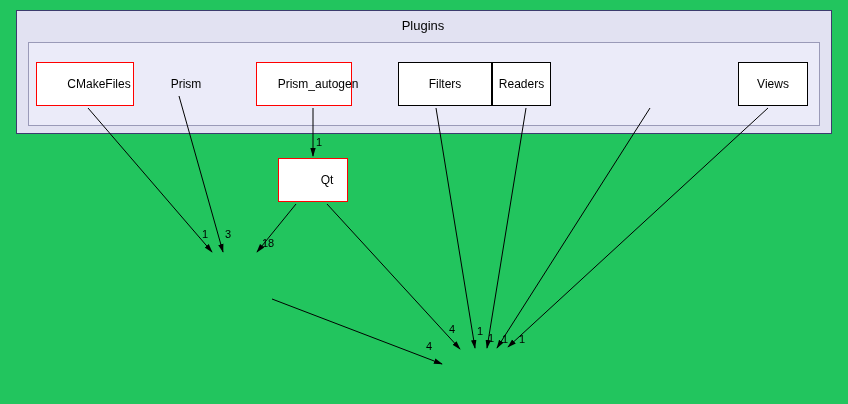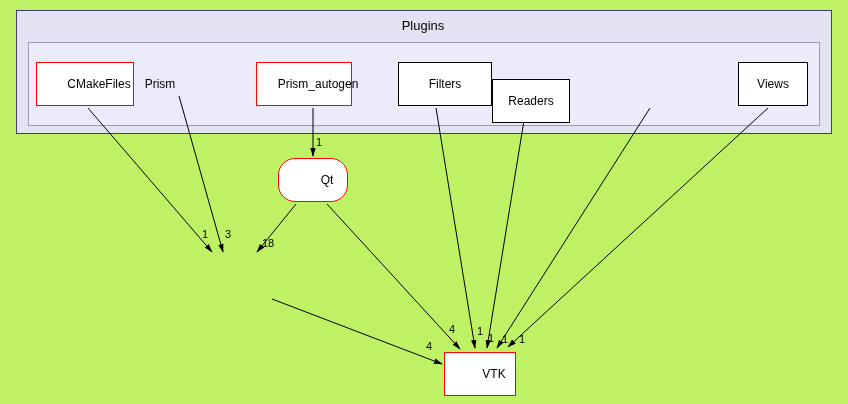--- a/index.html
+++ b/index.html
@@ -5,21 +5,21 @@
   html, body {
     margin: 0;
     padding: 0;
     background: #ffffff;
     font-family: "Liberation Sans", sans-serif;
   }
   .canvas {
     position: relative;
     width: 848px;
     height: 404px;
-    background: #bef264;
+    background: #22c55e;
     overflow: hidden;
   }
   .cluster-outer {
     position: absolute;
     left: 16px; top: 10px;
     width: 814px; height: 122px;
     background: #e2e2f2;
     border: 1px solid #3c3c6e;
   }
   .cluster-label {
@@ -132,21 +132,20 @@
       <text class="edge-label" x="522" y="343" text-anchor="middle">1</text>
     </g>
 
     <g>
       <line x1="272" y1="299" x2="442" y2="364" stroke="#000000" stroke-width="1" marker-end="url(#arrow)"></line>
       <text class="edge-label" x="429" y="350" text-anchor="middle">4</text>
     </g>
   </svg>
 
   <div class="node red" style="left:36px;  top:62px;  width:98px;">CMakeFiles</div>
-  <div class="node plain" style="left:132px; top:62px;  width:56px;">Prism</div>
+  <div class="node plain" style="left:158px; top:62px;  width:56px;">Prism</div>
   <div class="node red" style="left:256px; top:62px;  width:96px;">Prism_autogen</div>
   <div class="node" style="left:398px; top:62px;  width:94px;">Filters</div>
-  <div class="node" style="left:492px; top:62px;  width:78px;margin-top:17px;">Readers</div>
+  <div class="node" style="left:492px; top:62px;  width:59px;">Readers</div>
   <div class="node" style="left:738px; top:62px;  width:70px;">Views</div>
-  <div class="node red" style="left:278px; top:158px; width:70px;border-radius:17px;">Qt</div>
-  <div class="node red" style="left:444px; top:352px; width:72px;">VTK</div>
+  <div class="node red" style="left:278px; top:158px; width:70px;">Qt</div>
 
 </div>
 
 </body></html>

